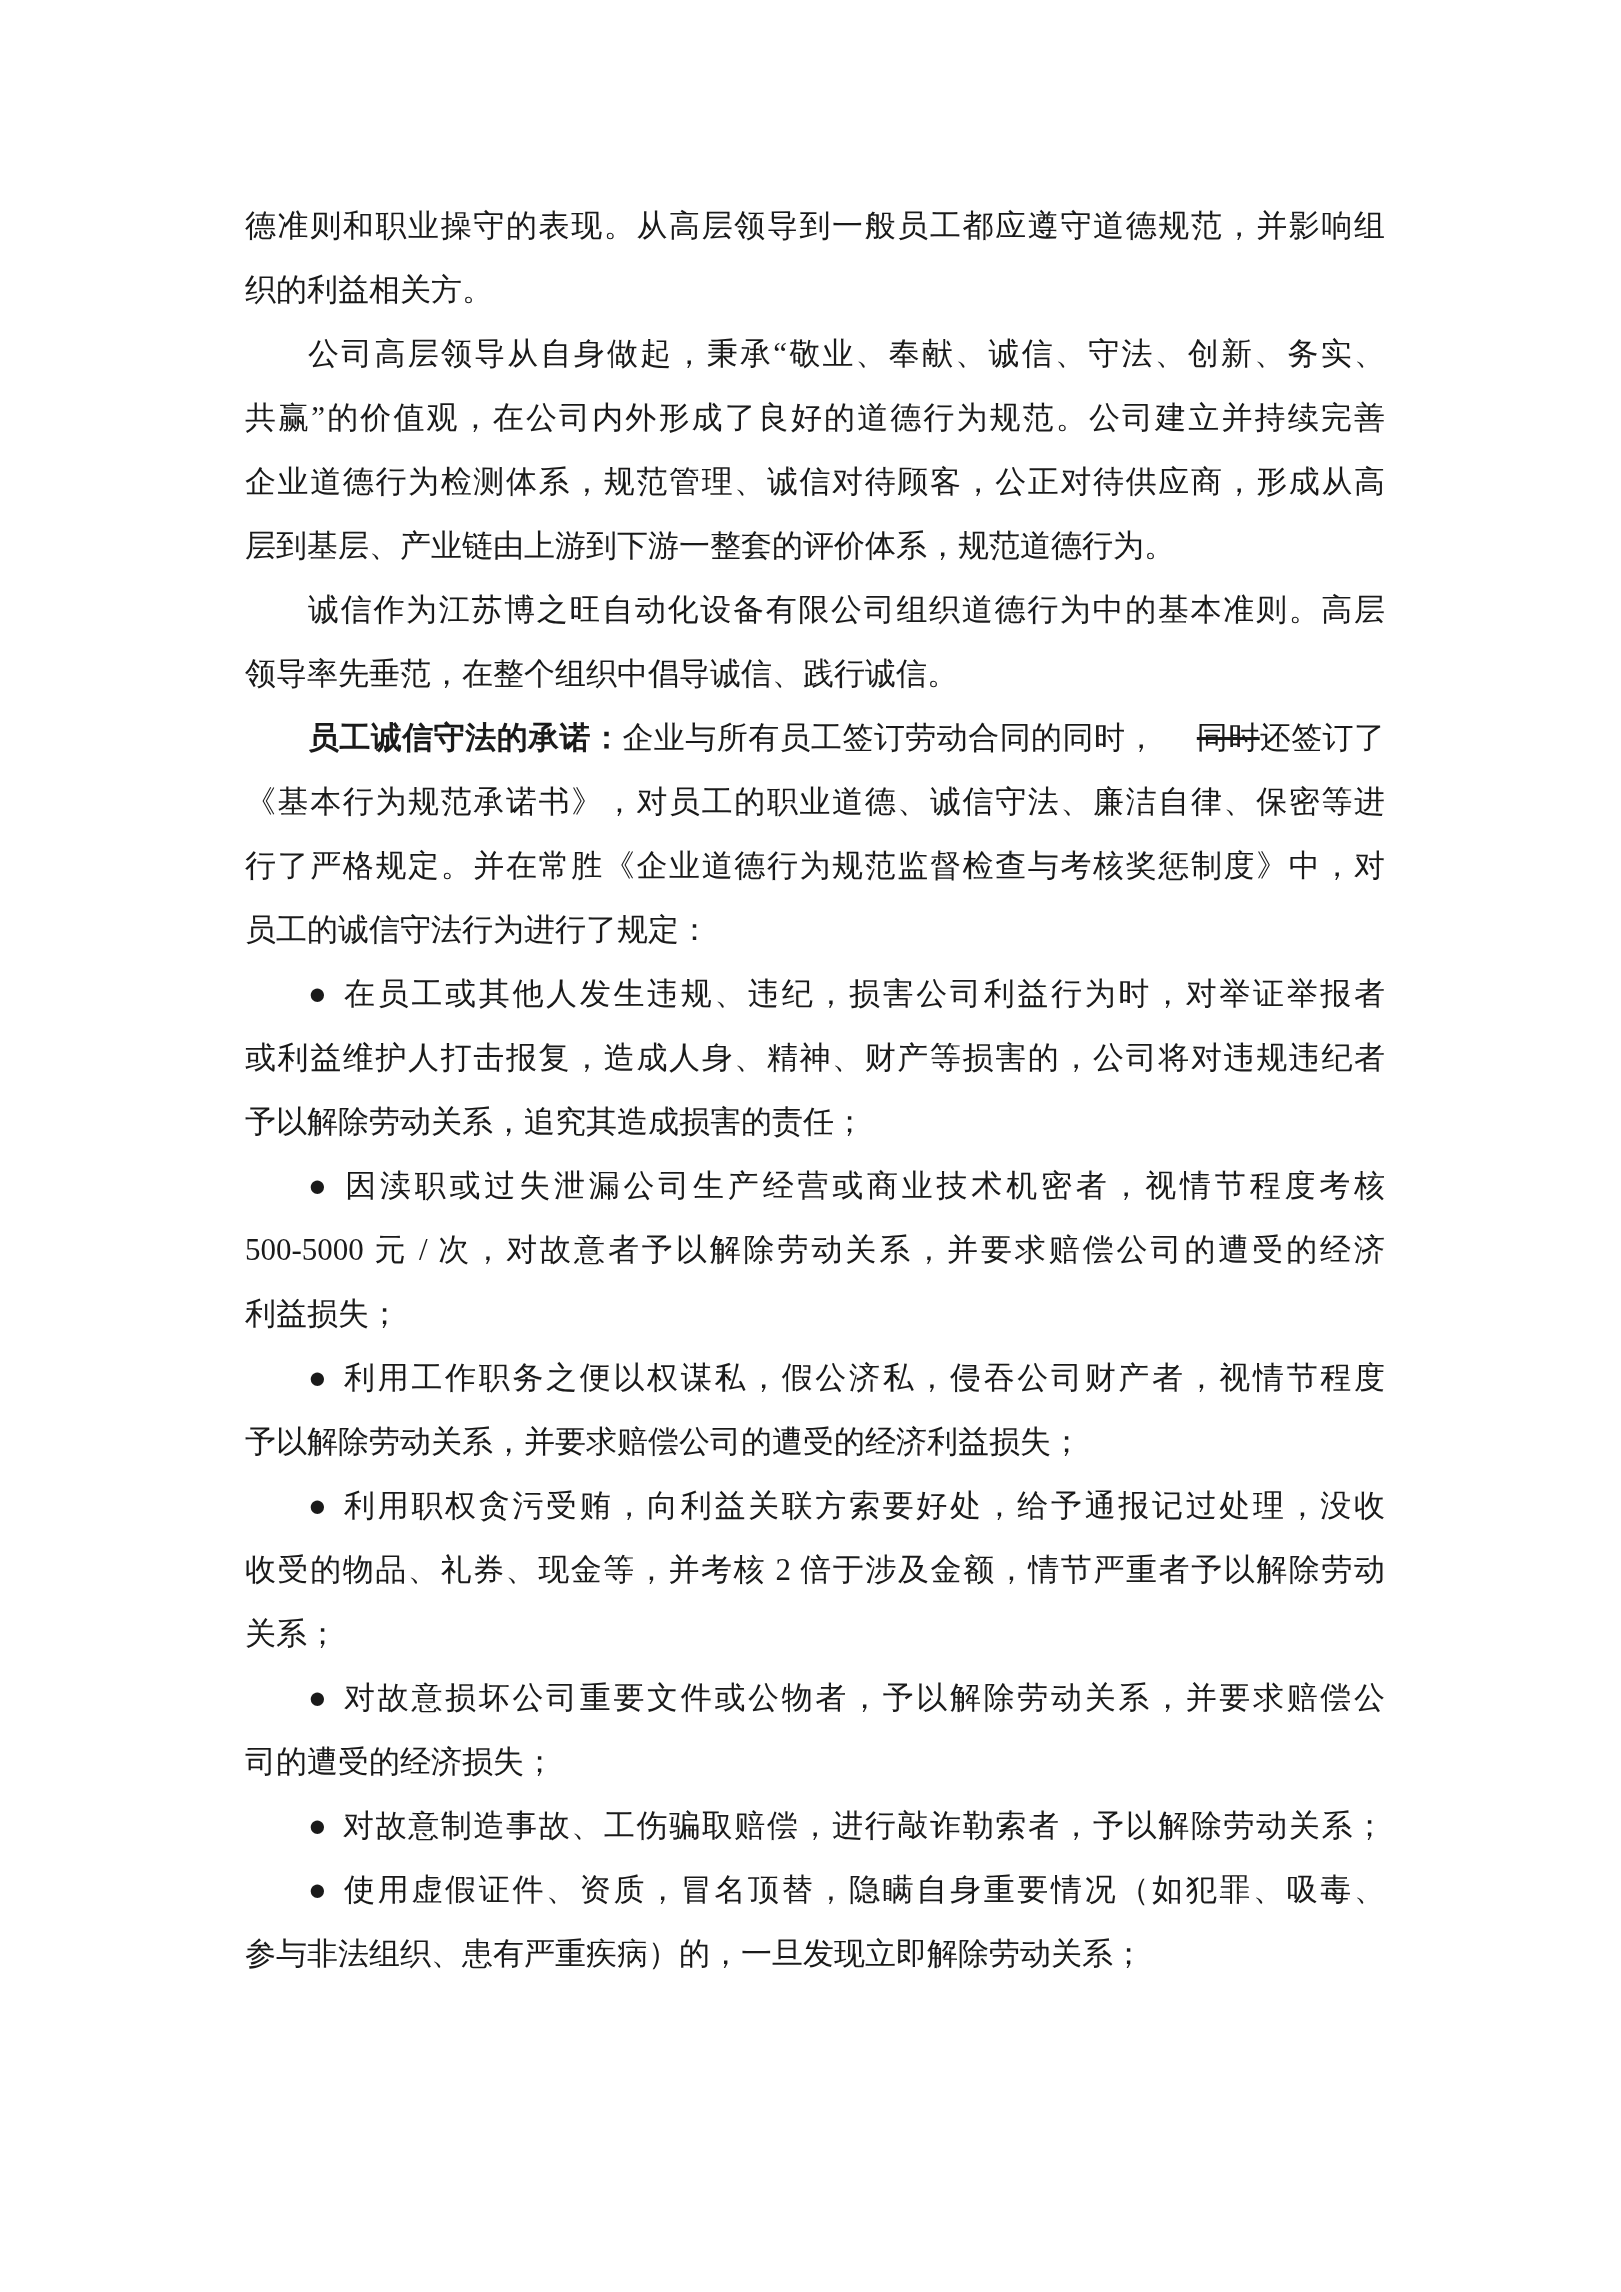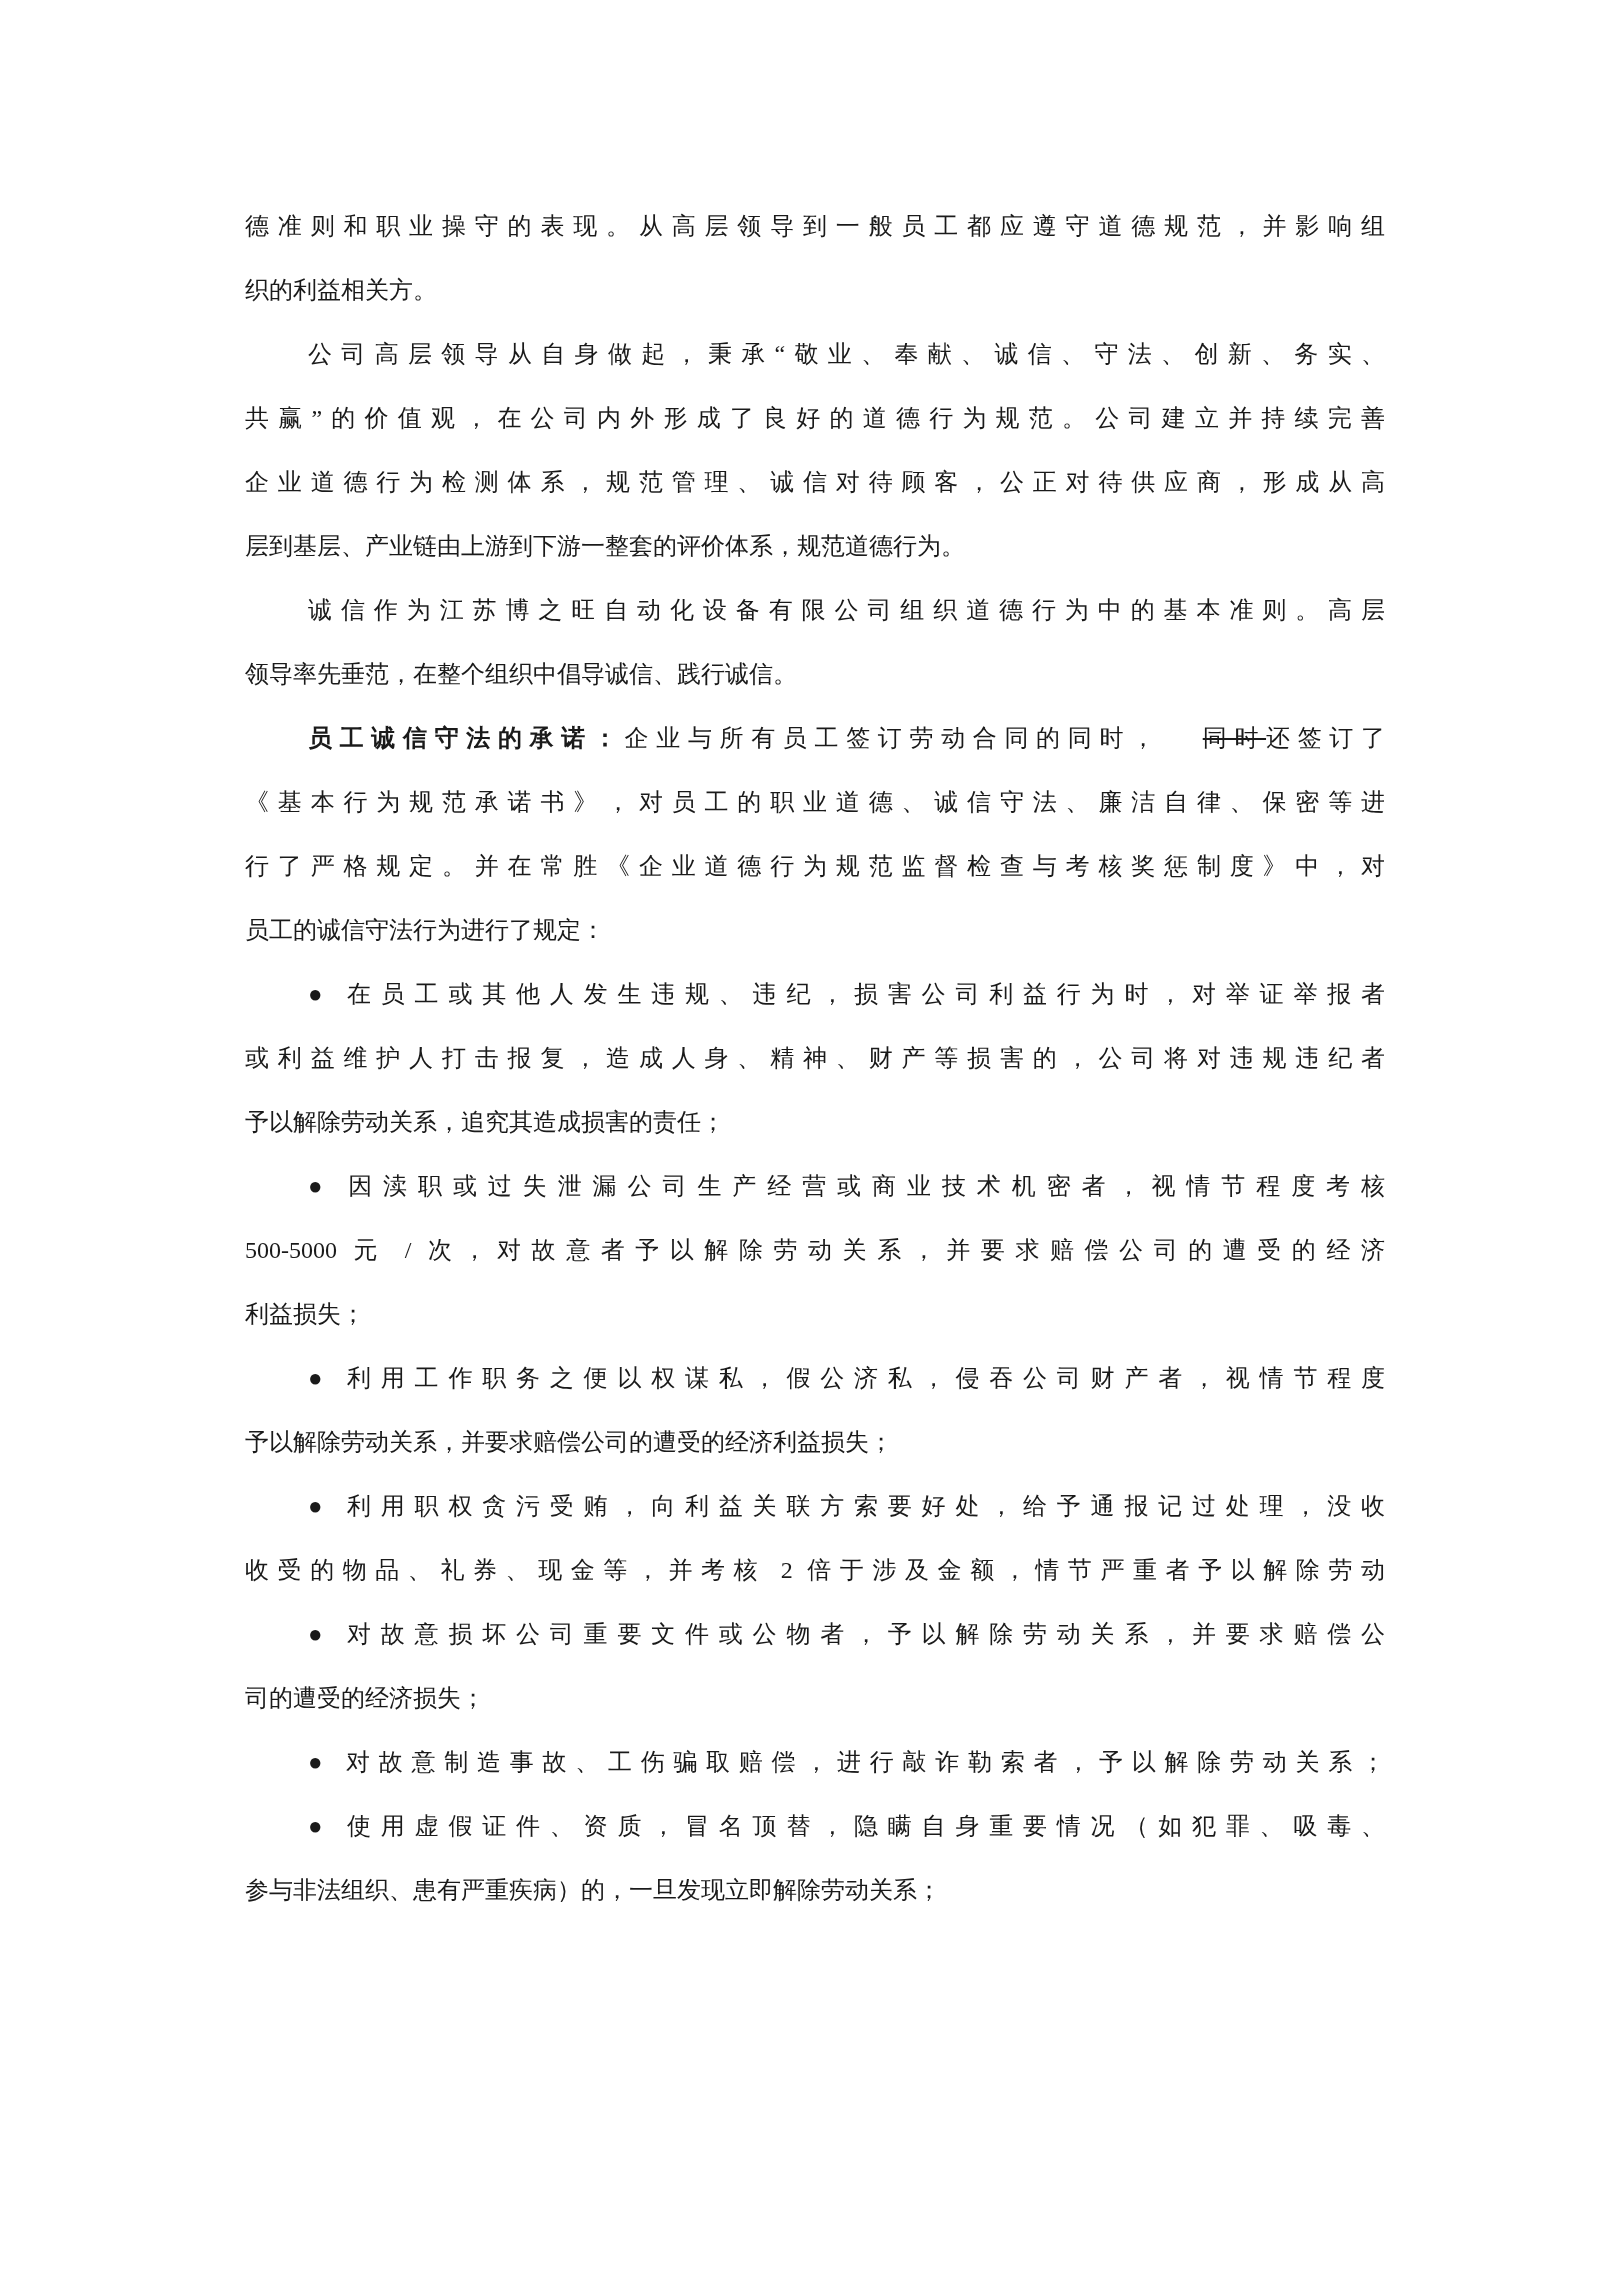--- a/index.html
+++ b/index.html
@@ -14,21 +14,21 @@
   }
   .doc {
     box-sizing: border-box;
     width: 1621px;
     min-height: 2293px;
     padding: 194px 236px 0 245px;
     background: #ffffff;
   }
   .line {
     font-family: "Liberation Serif", "DejaVu Serif", serif;
-    font-size: 24px;
+    font-size: 31px;
     line-height: 64px;
     color: #1a1a1a;
     text-align: justify;
     text-align-last: left;
     white-space: normal;
   }
   .jl  { text-align-last: justify; }
   .ind { text-indent: 63px; }
   .b   { font-weight: 700; }
   .strike { text-decoration: line-through; margin-left: 40px; }
@@ -72,20 +72,21 @@
 
   <div class="line ind jl">
     <span class="bullet">●</span><span>利用工作职务之便以权谋私，假公济私，侵吞公司财产者，视情节程度</span>
   </div>
   <div class="line">予以解除劳动关系，并要求赔偿公司的遭受的经济利益损失；</div>
 
   <div class="line ind jl">
     <span class="bullet">●</span><span>利用职权贪污受贿，向利益关联方索要好处，给予通报记过处理，没收</span>
   </div>
   <div class="line jl">收受的物品、礼券、现金等，并考核 2 倍于涉及金额，情节严重者予以解除劳动</div>
+  <div class="line">关系；</div>
 
   <div class="line ind jl">
     <span class="bullet">●</span><span>对故意损坏公司重要文件或公物者，予以解除劳动关系，并要求赔偿公</span>
   </div>
   <div class="line">司的遭受的经济损失；</div>
 
   <div class="line ind jl">
     <span class="bullet">●</span><span>对故意制造事故、工伤骗取赔偿，进行敲诈勒索者，予以解除劳动关系；</span>
   </div>
 

